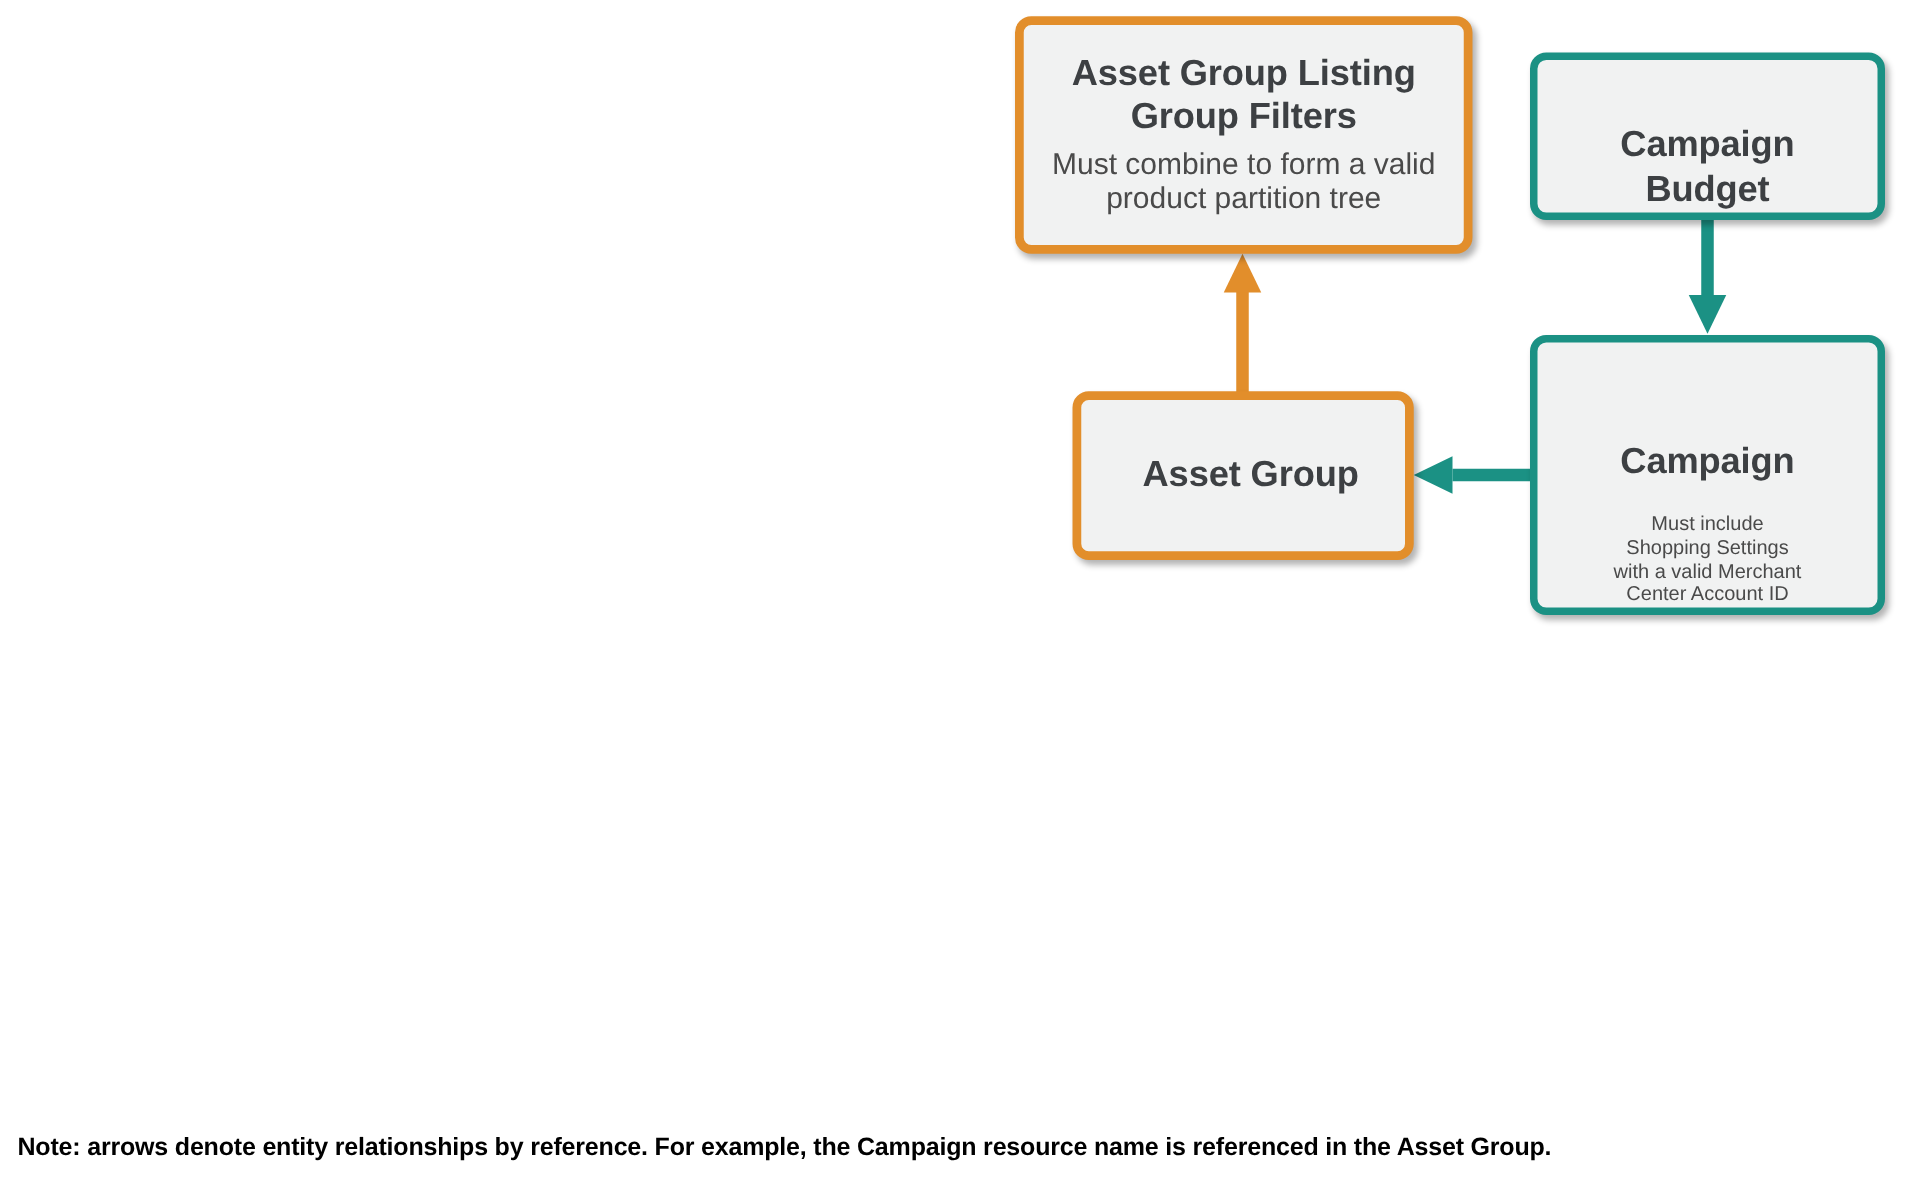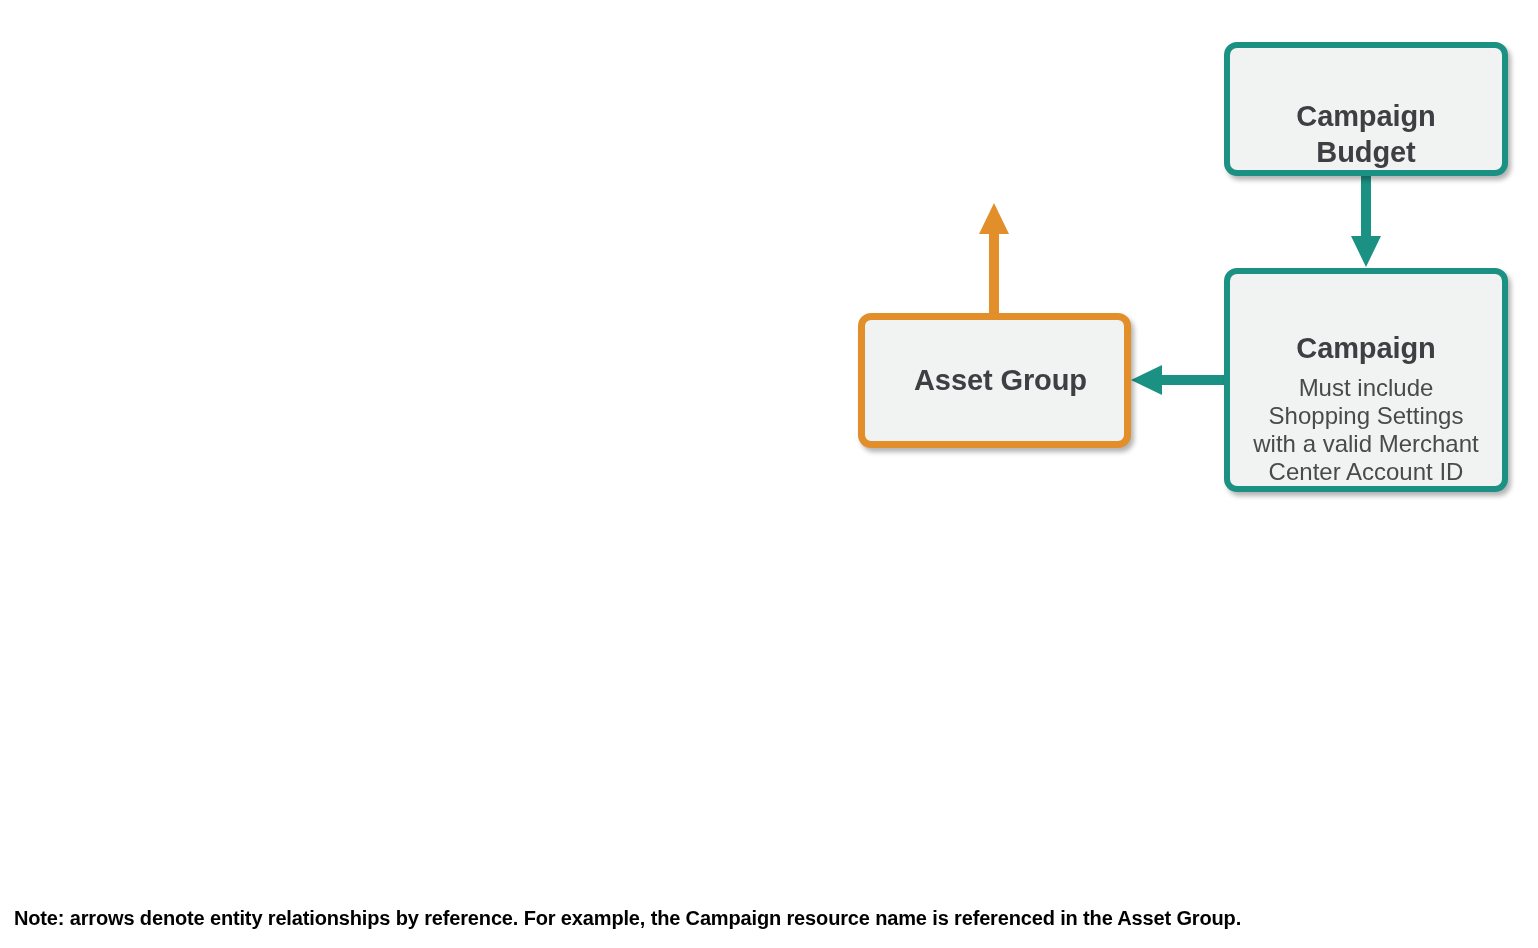--- a/index.html
+++ b/index.html
@@ -61,21 +61,21 @@
   #node-aglgf .node-sub   { font-size: 24px; margin-top: 7px; }
 
   #node-campaign-budget { left: 1224px; top: 42px; width: 284px; height: 134px; }
   #node-campaign-budget .node-title { font-size: 29px; line-height: 1.25; }
 
   #node-asset-group { left: 858px; top: 313px; width: 273px; height: 135px; padding-left: 12px; }
   #node-asset-group .node-title { font-size: 29px; }
 
   #node-campaign { left: 1224px; top: 268px; width: 284px; height: 224px; }
   #node-campaign .node-title { font-size: 29px; }
-  #node-campaign .node-sub   { font-size: 24px; margin-top: 8px; line-height: 1.17; }
+  #node-campaign .node-sub   { font-size: 16px; margin-top: 24px; line-height: 1.17; }
 
   
   .arrow { position: absolute; z-index: 1; }
   .arrow-line { position: absolute; }
   .arrow-head { position: absolute; width: 0; height: 0; }
 
   
   #arrow-assetgroup-to-aglgf .arrow-line {
     left: 989px; top: 232px; width: 10px; height: 82px;
     background: #e28e2b;
@@ -121,20 +121,26 @@
     color: #000000;
     letter-spacing: -0.15px;
     white-space: nowrap;
   }
 </style>
 </head>
 <body>
 
 <div id="canvas">
 
+  <div class="node orange" id="node-aglgf">
+    <div class="node-title">Asset Group Listing
+Group Filters</div>
+    <div class="node-sub">Must combine to form a valid
+product partition tree</div>
+  </div>
 
   <div class="node teal" id="node-campaign-budget">
     <div class="node-title">Campaign
 Budget</div>
   </div>
 
   <div class="node orange" id="node-asset-group">
     <div class="node-title">Asset Group</div>
   </div>
 

